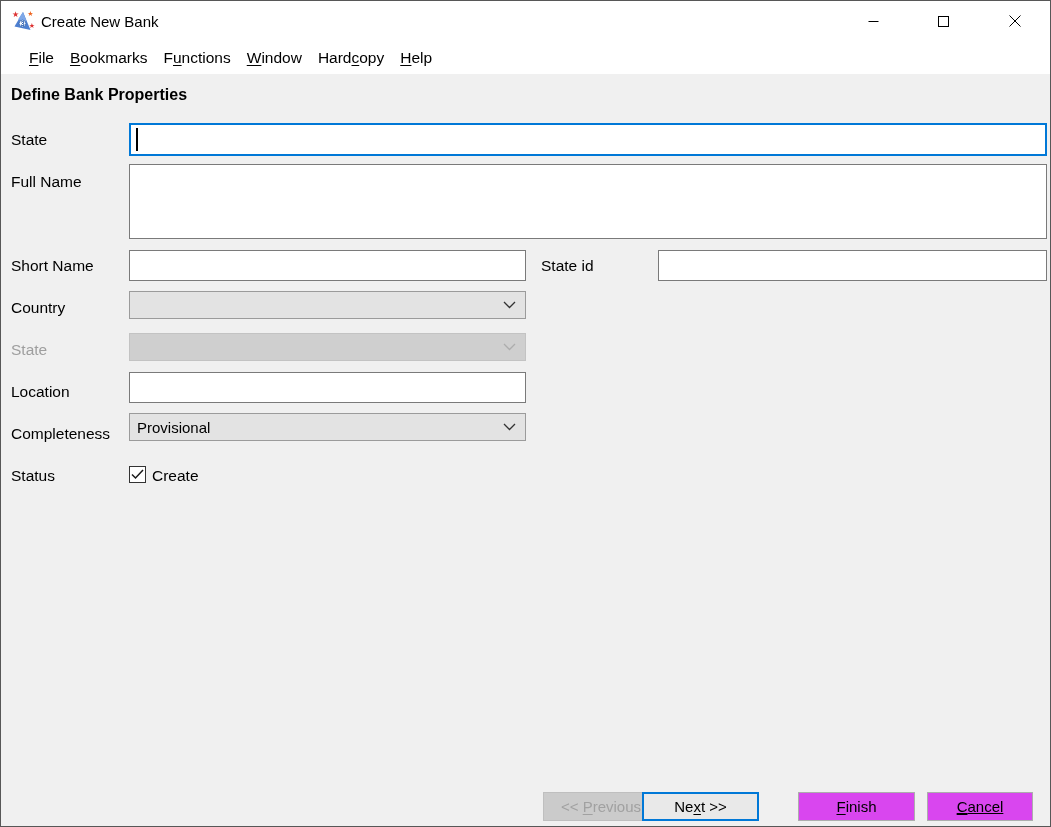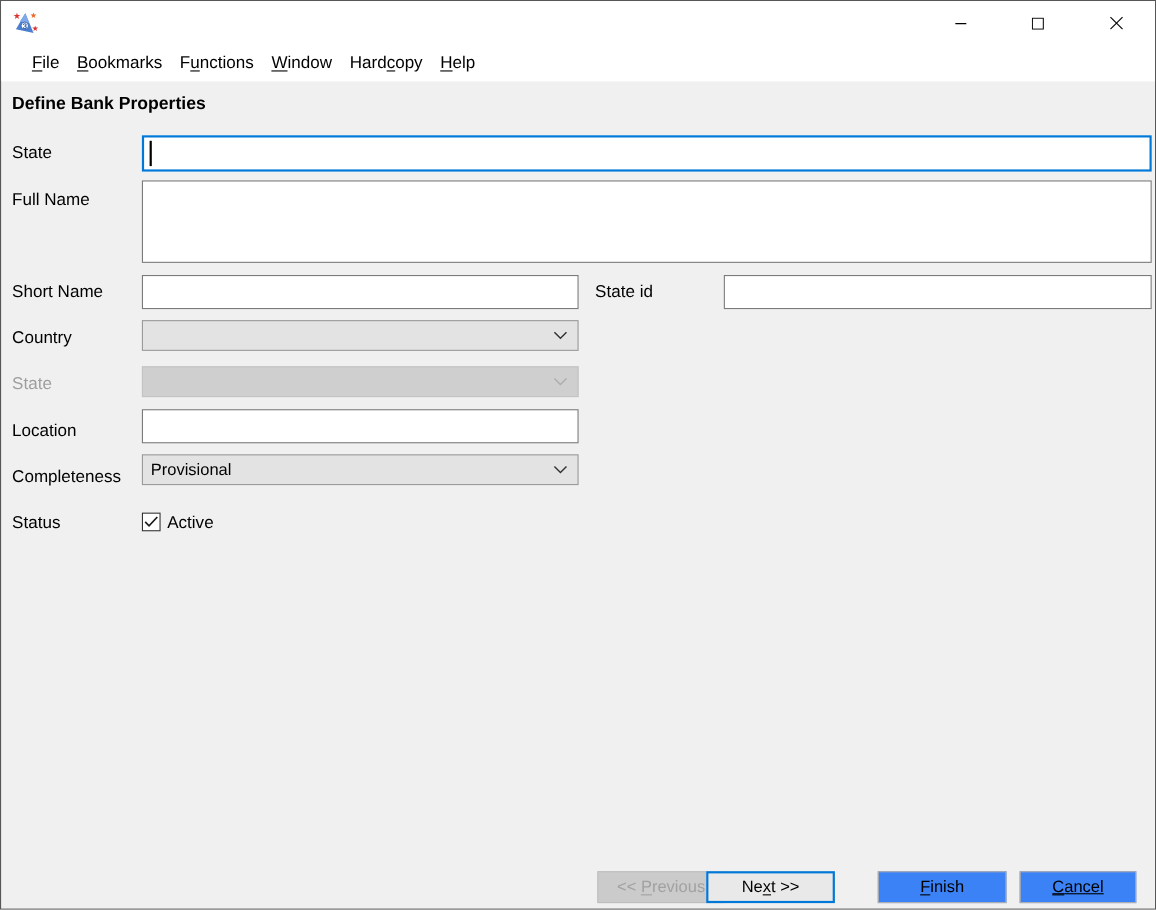--- a/index.html
+++ b/index.html
@@ -41,21 +41,21 @@
   .caret { position:absolute; width:2px; height:23px; background:#000; }
 
   .combo { position:absolute; background:#e3e3e3; border:1px solid #9b9b9b;
            display:flex; align-items:center; justify-content:space-between;
            padding:0 9px 0 7px; font-size:15px; color:#000; }
   .combo.disabled { background:#cfcfcf; border-color:#c3c3c3; color:#a5a5a5; }
 
   .checkbox { position:absolute; width:17px; height:17px; background:#fff;
               border:1px solid #333; display:flex; align-items:center; justify-content:center; }
 
-  .btn { position:absolute; top:791px; height:29px; background:#3b82f6; border:1px solid #adadad;
+  .btn { position:absolute; top:791px; height:29px; background:#d946ef; border:1px solid #adadad;
          display:flex; align-items:center; justify-content:center; font-size:15px; color:#000;
          font-family:"Liberation Sans", sans-serif; cursor:default; }
   .btn.disabled { background:#cbcbcb; border-color:#bfbfbf; color:#a1a1a1; }
   .btn.default  { border:2px solid #0078d7; background:#e9e9e9; }
 </style>
 </head>
 <body>
 
 <div class="window">
 
@@ -64,20 +64,21 @@
       <svg width="23" height="23" viewBox="0 0 23 23">
         <polygon points="11,2 18.5,20 2.5,16.5" fill="#4d7fd0"></polygon>
         <polygon points="11,2 14.5,11 6,9.5" fill="#7fa8e8"></polygon>
         <circle cx="10.5" cy="13.5" r="3.4" fill="#fff" stroke="#2b5fb0" stroke-width="0.8"></circle>
         <text x="10.5" y="16.2" font-size="7.5" font-weight="bold" fill="#2b5fb0" text-anchor="middle">3</text>
         <text x="3.5" y="7" font-size="8" fill="#d33" text-anchor="middle">★</text>
         <text x="18.5" y="6" font-size="7" fill="#e62" text-anchor="middle">★</text>
         <text x="20" y="18" font-size="7" fill="#d33" text-anchor="middle">★</text>
       </svg>
     </span>
+    <span class="title-text">Create New Bank</span>
 
     <div class="winctl winctl-min">
       <svg width="11" height="11" viewBox="0 0 11 11">
           <line x1="0.5" y1="5.5" x2="10.5" y2="5.5" stroke="#000" stroke-width="1"></line>
         </svg>
     </div>
     <div class="winctl winctl-max">
       <svg width="11" height="11" viewBox="0 0 11 11">
           <rect x="0.5" y="0.5" width="10" height="10" fill="none" stroke="#000" stroke-width="1"></rect>
         </svg>
@@ -152,21 +153,21 @@
         <path d="M1 1 L6.5 6.5 L12 1" fill="none" stroke="#333" stroke-width="1.3"></path>
       </svg>
   </div>
 
   <label class="flabel" style="top:466px">Status</label>
   <div class="checkbox" style="left:128px; top:465px;">
     <svg width="13" height="11" viewBox="0 0 13 11">
         <path d="M1 5.5 L4.5 9 L12 1" fill="none" stroke="#1a1a1a" stroke-width="1.5"></path>
       </svg>
   </div>
-  <label class="flabel" style="left:151px; top:466px">Active</label>
+  <label class="flabel" style="left:151px; top:466px">Create</label>
 
   <div class="btn disabled" style="left:513px; width:116px;margin-left:29px;">
     <span><span>&lt;&lt; </span><span class="mn">P</span><span>revious</span></span>
   </div>
   <div class="btn default" style="left:641px; width:117px;">
     <span><span>Ne</span><span class="mn">x</span><span>t &gt;&gt;</span></span>
   </div>
   <div class="btn" style="left:797px; width:117px;">
     <span><span class="mn">F</span><span>inish</span></span>
   </div>

